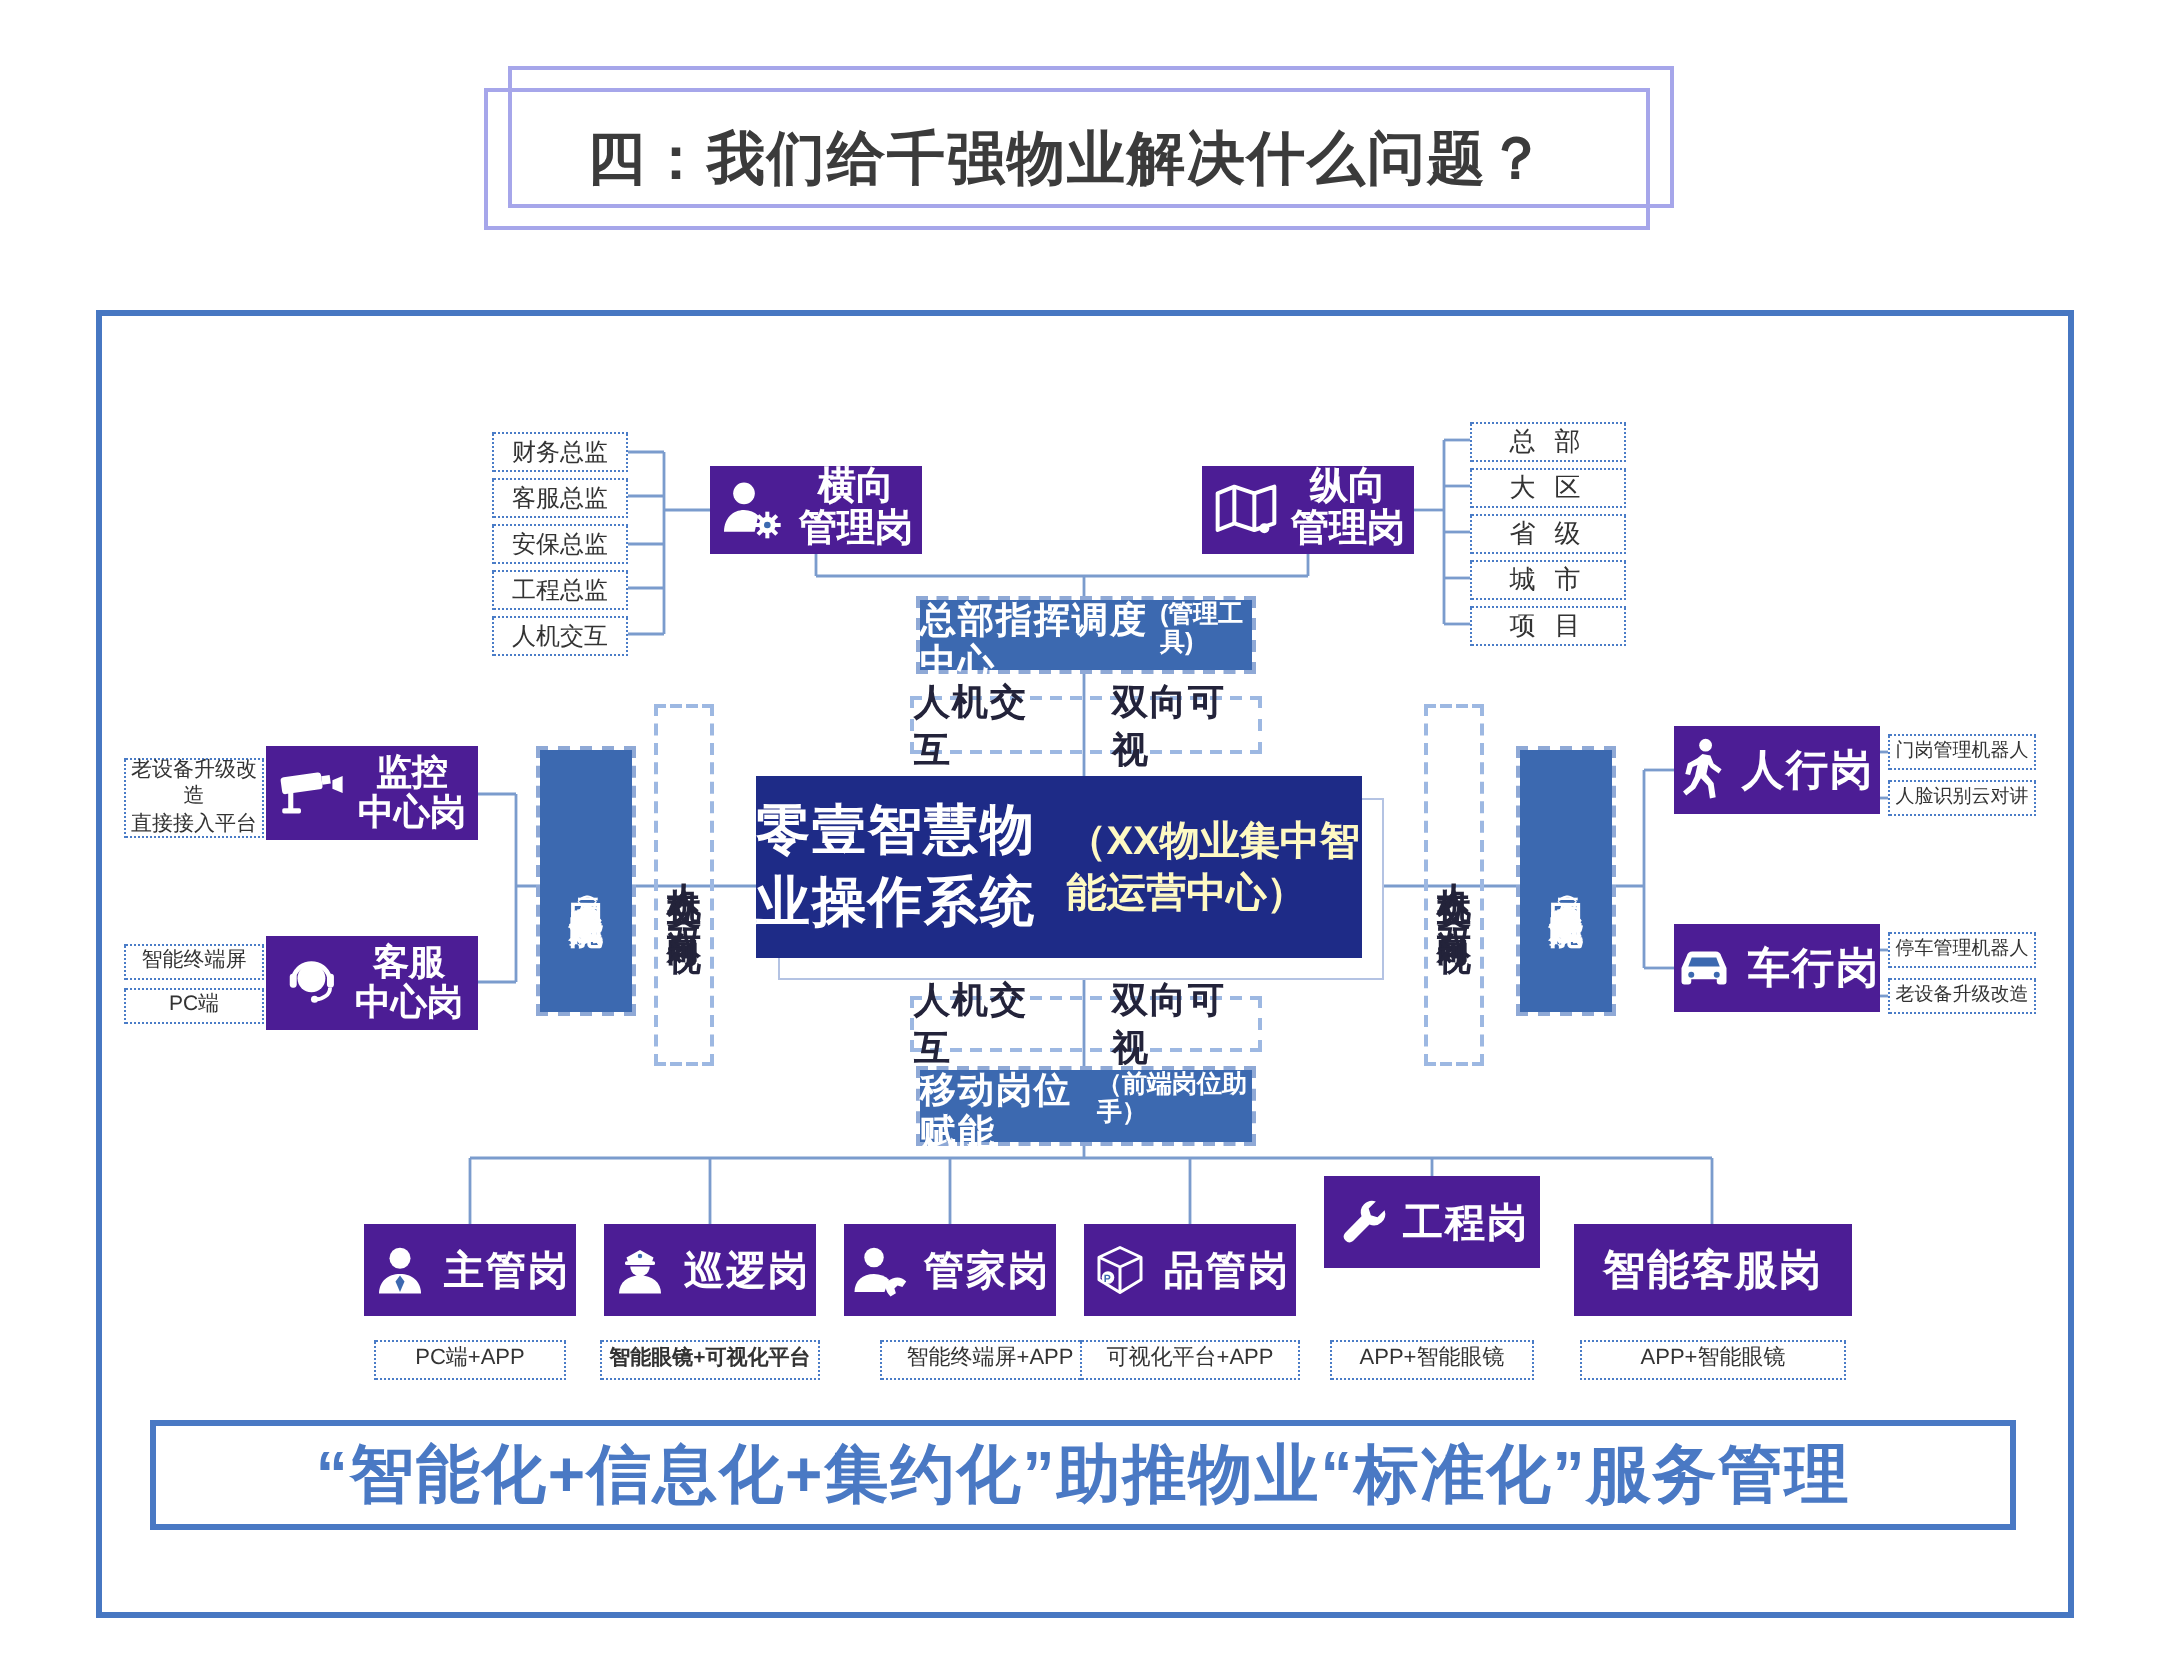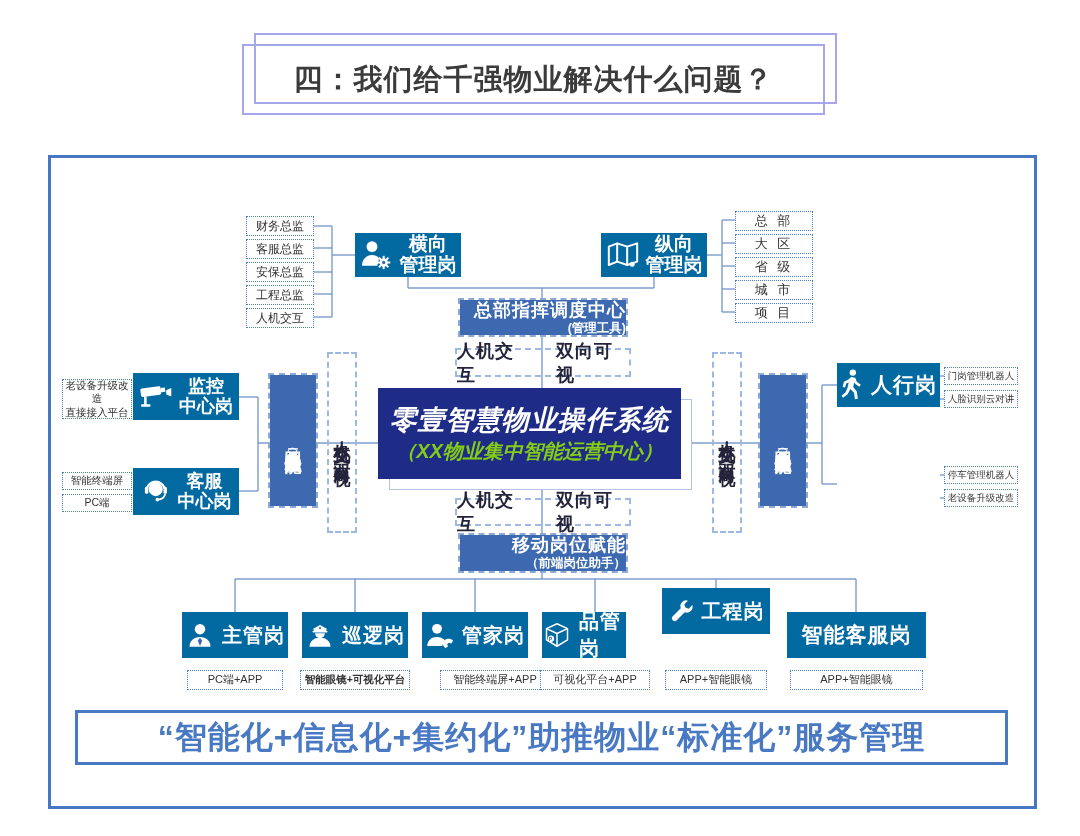--- a/index.html
+++ b/index.html
@@ -8,21 +8,21 @@
     font-family:"Liberation Sans","DejaVu Sans",sans-serif;color:#333;
   }
   .abs{position:absolute;box-sizing:border-box;}
   
   .title-rect{border:2px solid #a6a6ea;background:transparent;}
   .title-text{display:flex;align-items:center;justify-content:center;
     font-size:29px;font-weight:600;color:#3b3b3b;letter-spacing:1px;}
   
   .frame{border:3px solid #4777c2;}
   
-  .blue{background:#0369a1;color:#fff;z-index:3;}
+  .blue{background:#4c1d95;color:#fff;z-index:3;}
   
   .blue-dash{background:#3c69b0;background-clip:padding-box;
     border:2px dashed #8fa9d6;color:#fff;z-index:3;}
   
   .note{border:1.5px dotted #4a7cc7;background:#fff;color:#333;z-index:3;
     display:flex;align-items:center;justify-content:center;text-align:center;line-height:1.25;}
   
   .inter{border:2px dashed #9db8e2;background:transparent;color:#23233a;z-index:2;
     display:flex;align-items:center;justify-content:center;font-weight:800;}
   .inter-h{font-size:18px;gap:26px;letter-spacing:1px;}
@@ -33,29 +33,29 @@
     display:flex;align-items:center;justify-content:center;}
   .empower .main{font-size:17px;font-weight:800;letter-spacing:1px;}
   .empower .sub{font-size:10.5px;font-weight:700;margin-left:1px;}
   
   .post2{display:flex;align-items:center;justify-content:center;gap:6px;font-weight:800;z-index:3;}
   .post2 .txt{display:flex;flex-direction:column;align-items:center;line-height:1.08;font-size:19px;}
   
   .post1{display:flex;align-items:center;justify-content:center;gap:7px;
     font-weight:800;font-size:21px;z-index:3;letter-spacing:1px;}
   
-  .center-box{display:flex;flex-direction:column;align-items:flex-end;justify-content:center;
+  .center-box{display:flex;flex-direction:row;align-items:flex-start;justify-content:center;
     line-height:1.15;z-index:3;}
   .center-box .l1{font-size:18px;font-weight:800;letter-spacing:1px;}
   .center-box .l2{font-size:12.5px;font-weight:700;}
   
-  .core{background:#1e2b87;color:#fff;display:flex;flex-direction:column;
-    align-items:center;justify-content:center;z-index:4;line-height:1.3;font-style:italic;}
+  .core{background:#1e2b87;color:#fff;display:flex;flex-direction:row;
+    align-items:center;justify-content:center;z-index:4;line-height:1.3;}
   .core .l1{font-size:27px;font-weight:900;letter-spacing:1px;}
-  .core .l2{font-size:20px;font-weight:900;color:#84cc16;}
+  .core .l2{font-size:20px;font-weight:900;color:#fef9c3;}
   .core-frame{border:1.5px solid #b4c3e3;background:#fff;z-index:1;}
   
   .banner{border:3px solid #4a79c4;color:#4a79c4;display:flex;align-items:center;
     justify-content:center;font-size:32px;font-weight:900;letter-spacing:1px;z-index:3;}
   svg.connectors{position:absolute;left:0;top:0;z-index:1;}
   .ico{flex:0 0 auto;display:block;}
 </style>
 </head>
 <body>
 
@@ -243,20 +243,31 @@
     <svg class="ico" width="24" height="32" viewBox="0 0 30 40">
       <g fill="#fff">
         <circle cx="16" cy="4.5" r="4"></circle>
         <path d="M14 10l5 1 2 5 5 3.6-1.8 2.6-5-3.6-1.4-2-1.3 6 4.5 5.5 1.3 9-3.6.7-1.2-8-4.4-4.7-3.6 6.5-5.6 4.4-2-2.6 4.8-4 2.6-5.5 1.6-7.1-3 1.4-1.6 5-3-.7 1.6-6.5 6-3.3z"></path>
       </g>
     </svg>
     <span>人行岗</span>
   </div>
   <div class="abs note" style="left:944px;top:367px;width:74px;height:18px;font-size:9.5px;">门岗管理机器人</div>
   <div class="abs note" style="left:944px;top:390px;width:74px;height:18px;font-size:9.5px;">人脸识别云对讲</div>
+  <div class="abs blue post1" style="left:837px;top:462px;width:103px;height:44px;">
+    <svg class="ico" width="30" height="26" viewBox="0 0 40 34">
+      <g fill="#fff">
+        <path d="M5 17l3.5-8A4 4 0 0 1 12.2 6h15.6a4 4 0 0 1 3.7 3l3.5 8v9a2 2 0 0 1-2 2h-2.5a2 2 0 0 1-2-2v-1.5H11.5V26a2 2 0 0 1-2 2H7a2 2 0 0 1-2-2z"></path>
+      </g>
+      <path fill="#3c69b0" d="M9.5 16l2.3-6h16.4l2.3 6z"></path>
+      <circle fill="#3c69b0" cx="11.5" cy="21.5" r="2"></circle>
+      <circle fill="#3c69b0" cx="28.5" cy="21.5" r="2"></circle>
+    </svg>
+    <span>车行岗</span>
+  </div>
   <div class="abs note" style="left:944px;top:466px;width:74px;height:18px;font-size:9.5px;">停车管理机器人</div>
   <div class="abs note" style="left:944px;top:489px;width:74px;height:18px;font-size:9.5px;">老设备升级改造</div>
 
   <div class="abs inter inter-h" style="left:455px;top:498px;width:176px;height:28px;">
     <span>人机交互</span>
     <span>双向可视</span>
   </div>
   <div class="abs blue-dash center-box" style="left:458px;top:533px;width:170px;height:40px;">
     <span class="l1">移动岗位赋能</span>
     <span class="l2">（前端岗位助手）</span>
@@ -287,21 +298,21 @@
   <div class="abs blue post1" style="left:422px;top:612px;width:106px;height:46px;font-size:20px;">
     <svg class="ico" width="30" height="27" viewBox="0 0 40 34">
       <g fill="#fff">
         <circle cx="16" cy="8" r="6.5"></circle>
         <path d="M3 31c0-7.5 5.5-12 13-12 4 0 7.5 1.4 10 3.8L23 31z"></path>
         <path d="M25 24c4.5-3.5 9-3.5 12.5 0l-2.6 3.6-3.2-1-2.1 2 1 3.2-3.6 2.2c-3.2-3.3-4.2-7-2-10z"></path>
       </g>
     </svg>
     <span>管家岗</span>
   </div>
-  <div class="abs blue post1" style="left:542px;top:612px;width:84px;height:46px;font-size:20px;">
+  <div class="abs blue post1" style="left:542px;top:612px;width:106px;height:46px;font-size:20px;">
     <svg class="ico" width="30" height="28" viewBox="0 0 40 36">
       <g stroke="#fff" stroke-width="2" fill="none" stroke-linejoin="round">
         <path d="M20 3l14 6.5v15L20 33 6 24.5v-15z"></path>
         <path d="M6 9.5l14 6.5 14-6.5M20 16v17"></path>
       </g>
       <circle cx="12" cy="23" r="4.2" fill="#fff"></circle>
       <text x="12" y="25.8" text-anchor="middle" font-size="7" font-weight="bold" fill="#3c69b0">P</text>
     </svg>
     <span>品管岗</span>
   </div>

